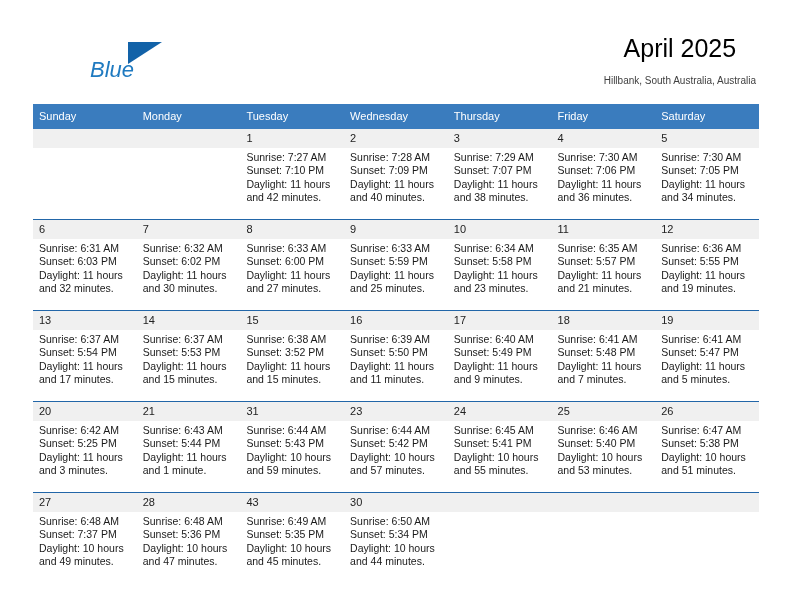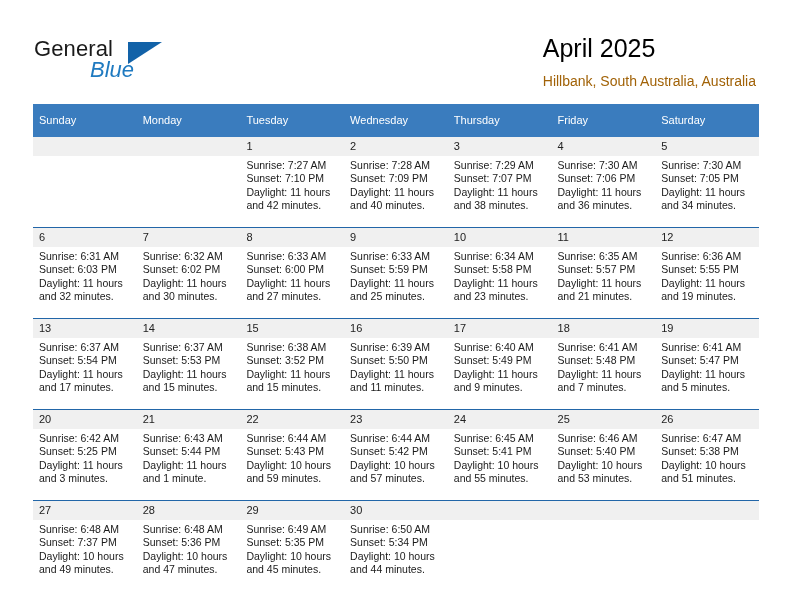--- a/index.html
+++ b/index.html
@@ -57,34 +57,34 @@
     width: 0;
     height: 0;
     border-left: 34px solid #1262a8;
     border-bottom: 22px solid transparent;
   }
 
   .title-block {
     position: absolute;
     right: 36px;
     top: 33px;
-    text-align: left;
+    text-align: center;
     margin-left: 32px;
   }
   .cal-title {
     font-size: 25px;
     font-weight: normal;
     color: #000000;
     line-height: 30px;
     white-space: nowrap;
   }
   .cal-subtitle {
     margin-top: 10px;
-    font-size: 14px;
-    color: #a16207;
+    font-size: 10px;
+    color: #404040;
     line-height: 16px;
     white-space: nowrap;
   }
 
   
   .calendar {
     position: absolute;
     left: 33px;
     top: 104px;
     width: 726px;
@@ -93,21 +93,21 @@
   }
   .calendar col { width: 103.71px; }
 
   thead th {
     background: #3a7cbe;
     color: #ffffff;
     font-size: 11px;
     font-weight: normal;
     text-align: left;
     padding: 5px 0 5px 6px;
-    height: 33px;
+    height: 25px;
     line-height: 11px;
   }
 
   tbody tr { height: 90px; }
   tbody td {
     vertical-align: top;
     padding: 0;
     border-top: 1px solid #2266a8;
     background: #ffffff;
     height: 90px;
@@ -136,21 +136,20 @@
   .cell-empty .daynum-band { background: #f0f0f0; }
 </style>
 </head>
 <body>
 
 <div class="page">
 
   <div class="header">
 
     <div class="brand">
-      <span class="brand-general">General</span>
       <span class="brand-triangle"></span>
       <span class="brand-blue">Blue</span>
     </div>
 
     <div class="title-block">
       <div class="cal-title">April 2025</div>
       <div class="cal-subtitle">Hillbank, South Australia, Australia</div>
     </div>
 
   </div>
@@ -432,21 +431,21 @@
               <div class="cell-body">
                 <div>Sunrise: 6:43 AM</div>
                 <div>Sunset: 5:44 PM</div>
                 <div>Daylight: 11 hours</div>
                 <div>and 1 minute.</div>
               </div>
             </div>
           </td>
           <td>
             <div class="cell-inner">
-              <div class="daynum-band">22</div>
+              <div class="daynum-band">31</div>
               <div class="cell-body">
                 <div>Sunrise: 6:44 AM</div>
                 <div>Sunset: 5:43 PM</div>
                 <div>Daylight: 10 hours</div>
                 <div>and 59 minutes.</div>
               </div>
             </div>
           </td>
           <td>
             <div class="cell-inner">
@@ -511,21 +510,21 @@
               <div class="cell-body">
                 <div>Sunrise: 6:48 AM</div>
                 <div>Sunset: 5:36 PM</div>
                 <div>Daylight: 10 hours</div>
                 <div>and 47 minutes.</div>
               </div>
             </div>
           </td>
           <td>
             <div class="cell-inner">
-              <div class="daynum-band">29</div>
+              <div class="daynum-band">43</div>
               <div class="cell-body">
                 <div>Sunrise: 6:49 AM</div>
                 <div>Sunset: 5:35 PM</div>
                 <div>Daylight: 10 hours</div>
                 <div>and 45 minutes.</div>
               </div>
             </div>
           </td>
           <td>
             <div class="cell-inner">

